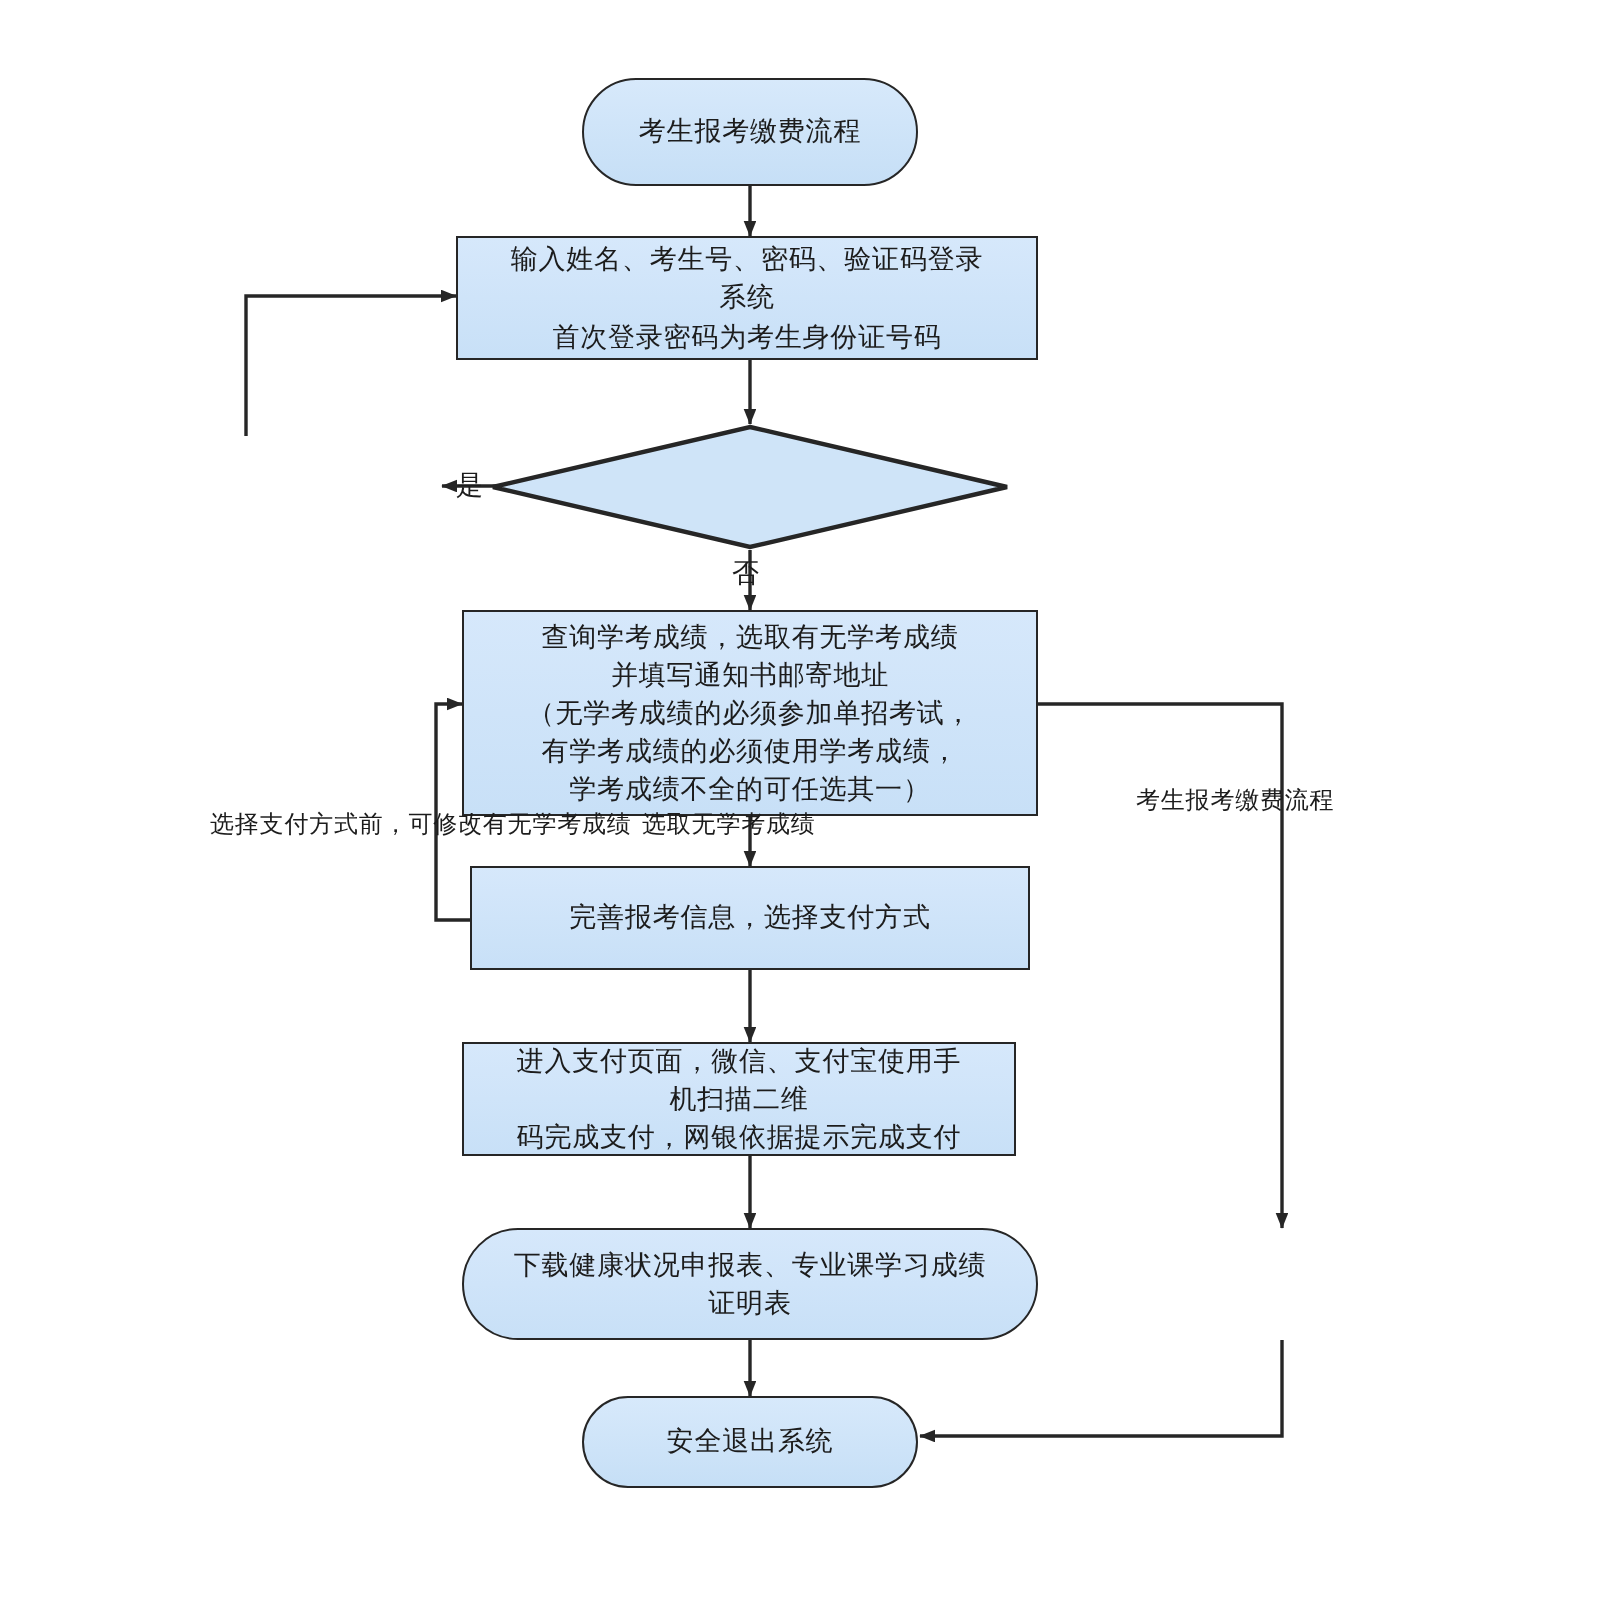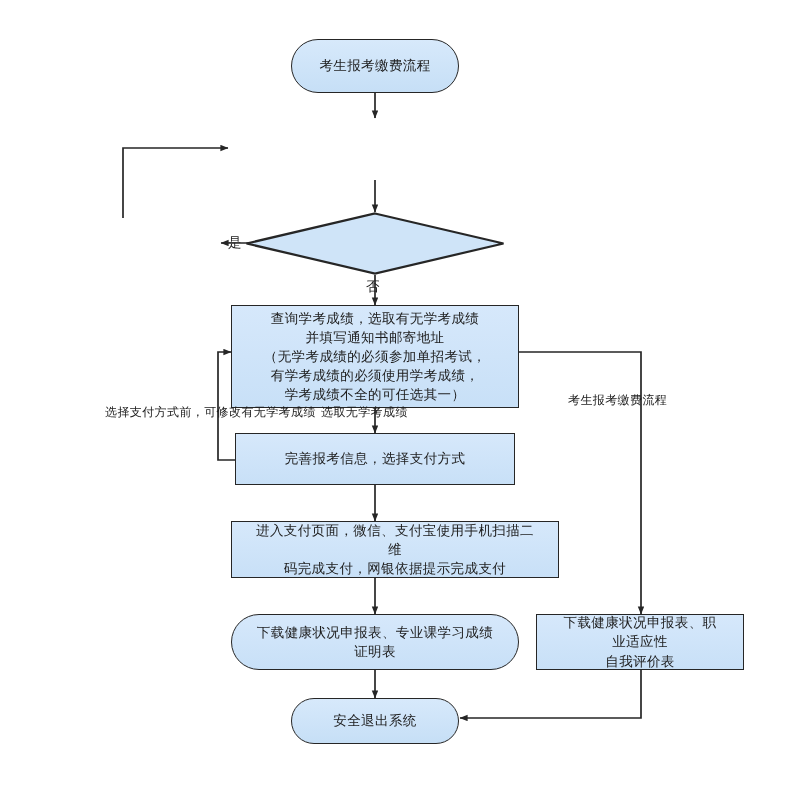--- a/index.html
+++ b/index.html
@@ -113,53 +113,53 @@
       <path d="M519,352 L641,352 L641,614"></path>
 
       <path d="M641,670 L641,718 L460,718"></path>
     </g>
   </svg>
 
   <div class="node terminal fs13" style="left:291px; top:39px; width:168px; height:54px;">
     <span class="txt">考生报考缴费流程</span>
   </div>
 
+  <div class="node process fs13" style="left:228px; top:118px; width:291px; height:62px;">
+    <span class="txt">输入姓名、考生号、密码、验证码登录系统
+首次登录密码为考生身份证号码</span>
+  </div>
 
 
   <div class="node decision fs13" style="left:245px; top:212px; width:260px; height:63px;">
     <svg class="diamond-shape" viewBox="0 0 260 63" preserveAspectRatio="none">
       <polygon points="130,1.5 258.5,31.5 130,61.5 1.5,31.5" fill="#cfe4f8" stroke="#262626" stroke-width="2.2" vector-effect="non-scaling-stroke"></polygon>
     </svg>
   </div>
 
   <div class="node process fs13" style="left:231px; top:305px; width:288px; height:103px;">
     <span class="txt">查询学考成绩，选取有无学考成绩
 并填写通知书邮寄地址
 （无学考成绩的必须参加单招考试，
 有学考成绩的必须使用学考成绩，
 学考成绩不全的可任选其一）</span>
   </div>
 
   <div class="node process fs13" style="left:235px; top:433px; width:280px; height:52px;">
     <span class="txt">完善报考信息，选择支付方式</span>
   </div>
 
-  <div class="node process fs13" style="left:231px; top:521px; width:328px; height:57px;">
+  <div class="node process fs13" style="left:231px; top:521px; width:277px; height:57px;">
     <span class="txt">进入支付页面，微信、支付宝使用手机扫描二维
 码完成支付，网银依据提示完成支付</span>
   </div>
 
   <div class="node process fs13" style="left:231px; top:614px; width:288px; height:56px;border-radius:28px;">
     <span class="txt">下载健康状况申报表、专业课学习成绩证明表</span>
   </div>
 
-  <div class="node process fs13" style="left:536px; top:614px; width:208px; height:56px;">
-    <span class="txt">下载健康状况申报表、职业适应性
-自我评价表</span>
-  </div>
 
   <div class="node terminal fs13" style="left:291px; top:698px; width:168px; height:46px;">
     <span class="txt">安全退出系统</span>
   </div>
 
   <span class="edge-label fs13" style="left:228px; top:234px;">是</span>
 
   <span class="edge-label fs13" style="left:366px; top:278px;">否</span>
 
   <span class="edge-label fs11" style="left:105px; top:404px;">选择支付方式前，可修改有无学考成绩</span>

